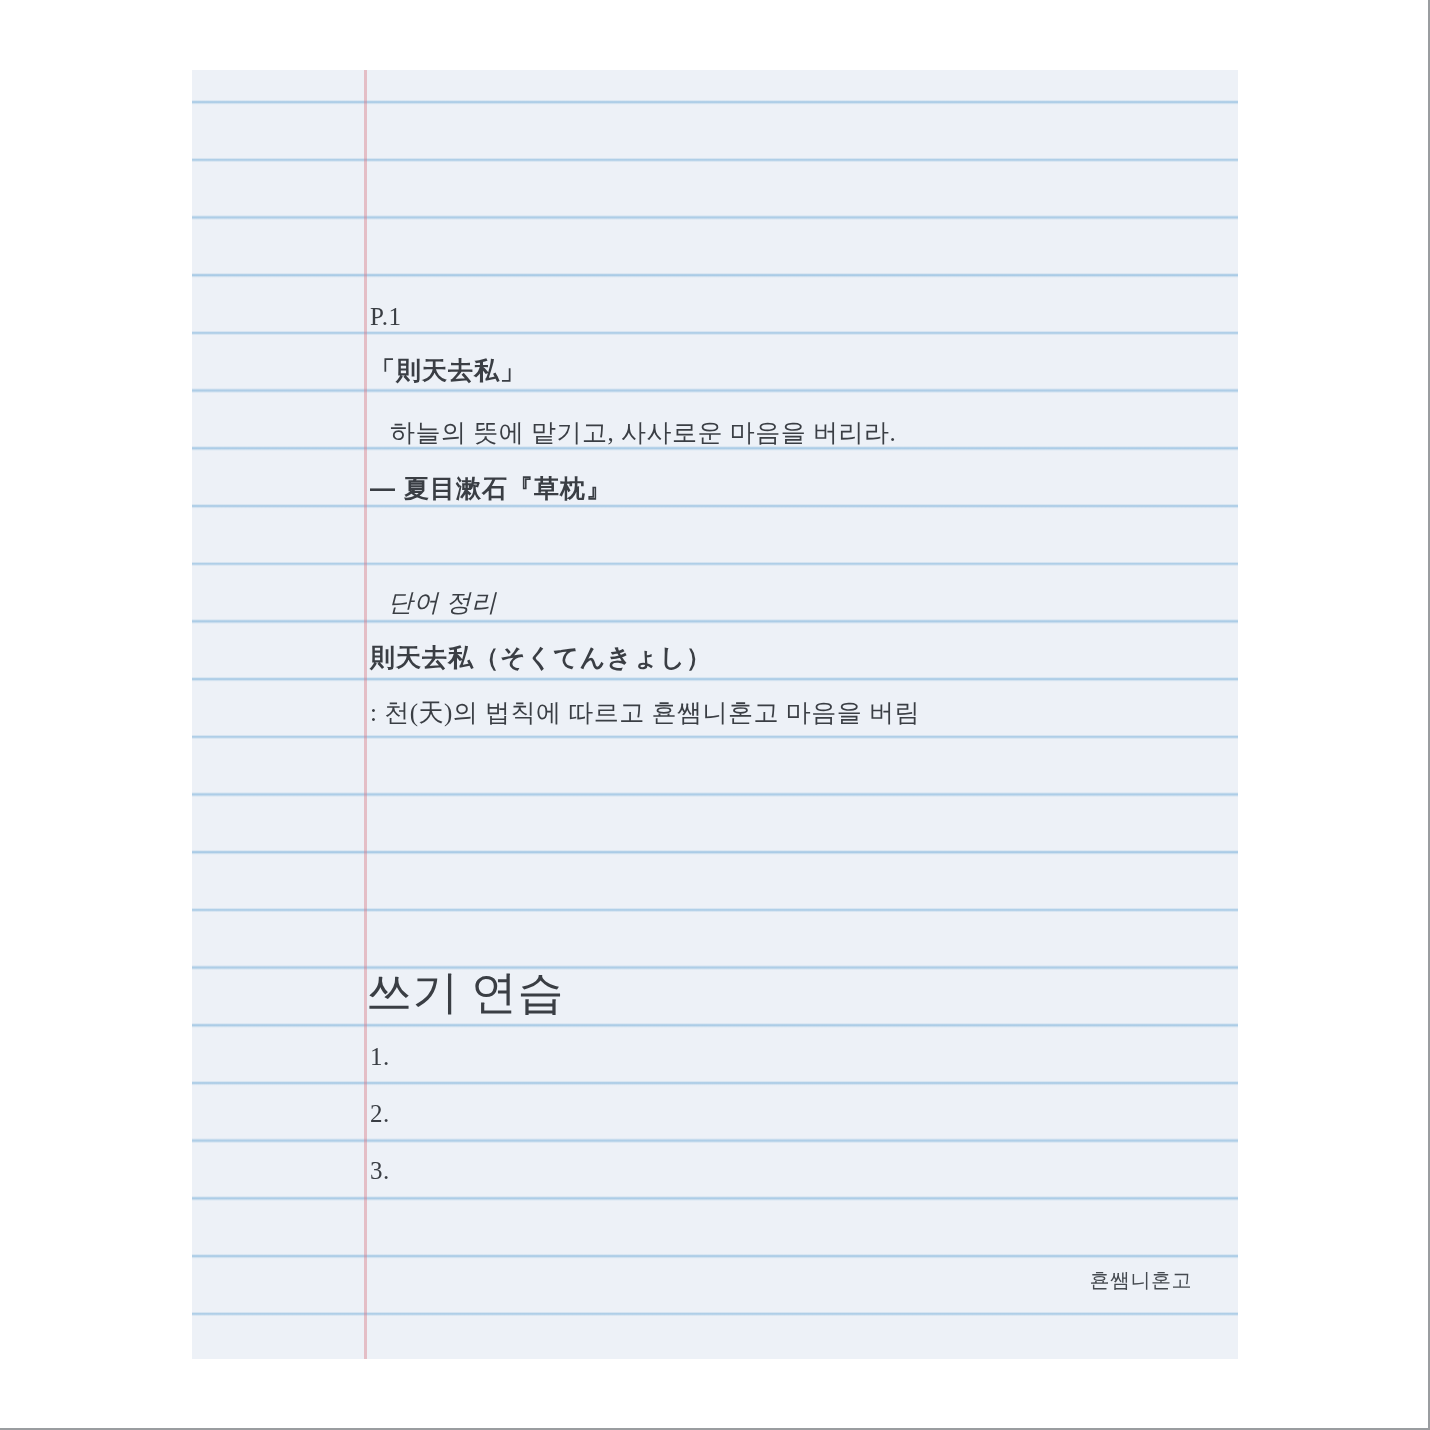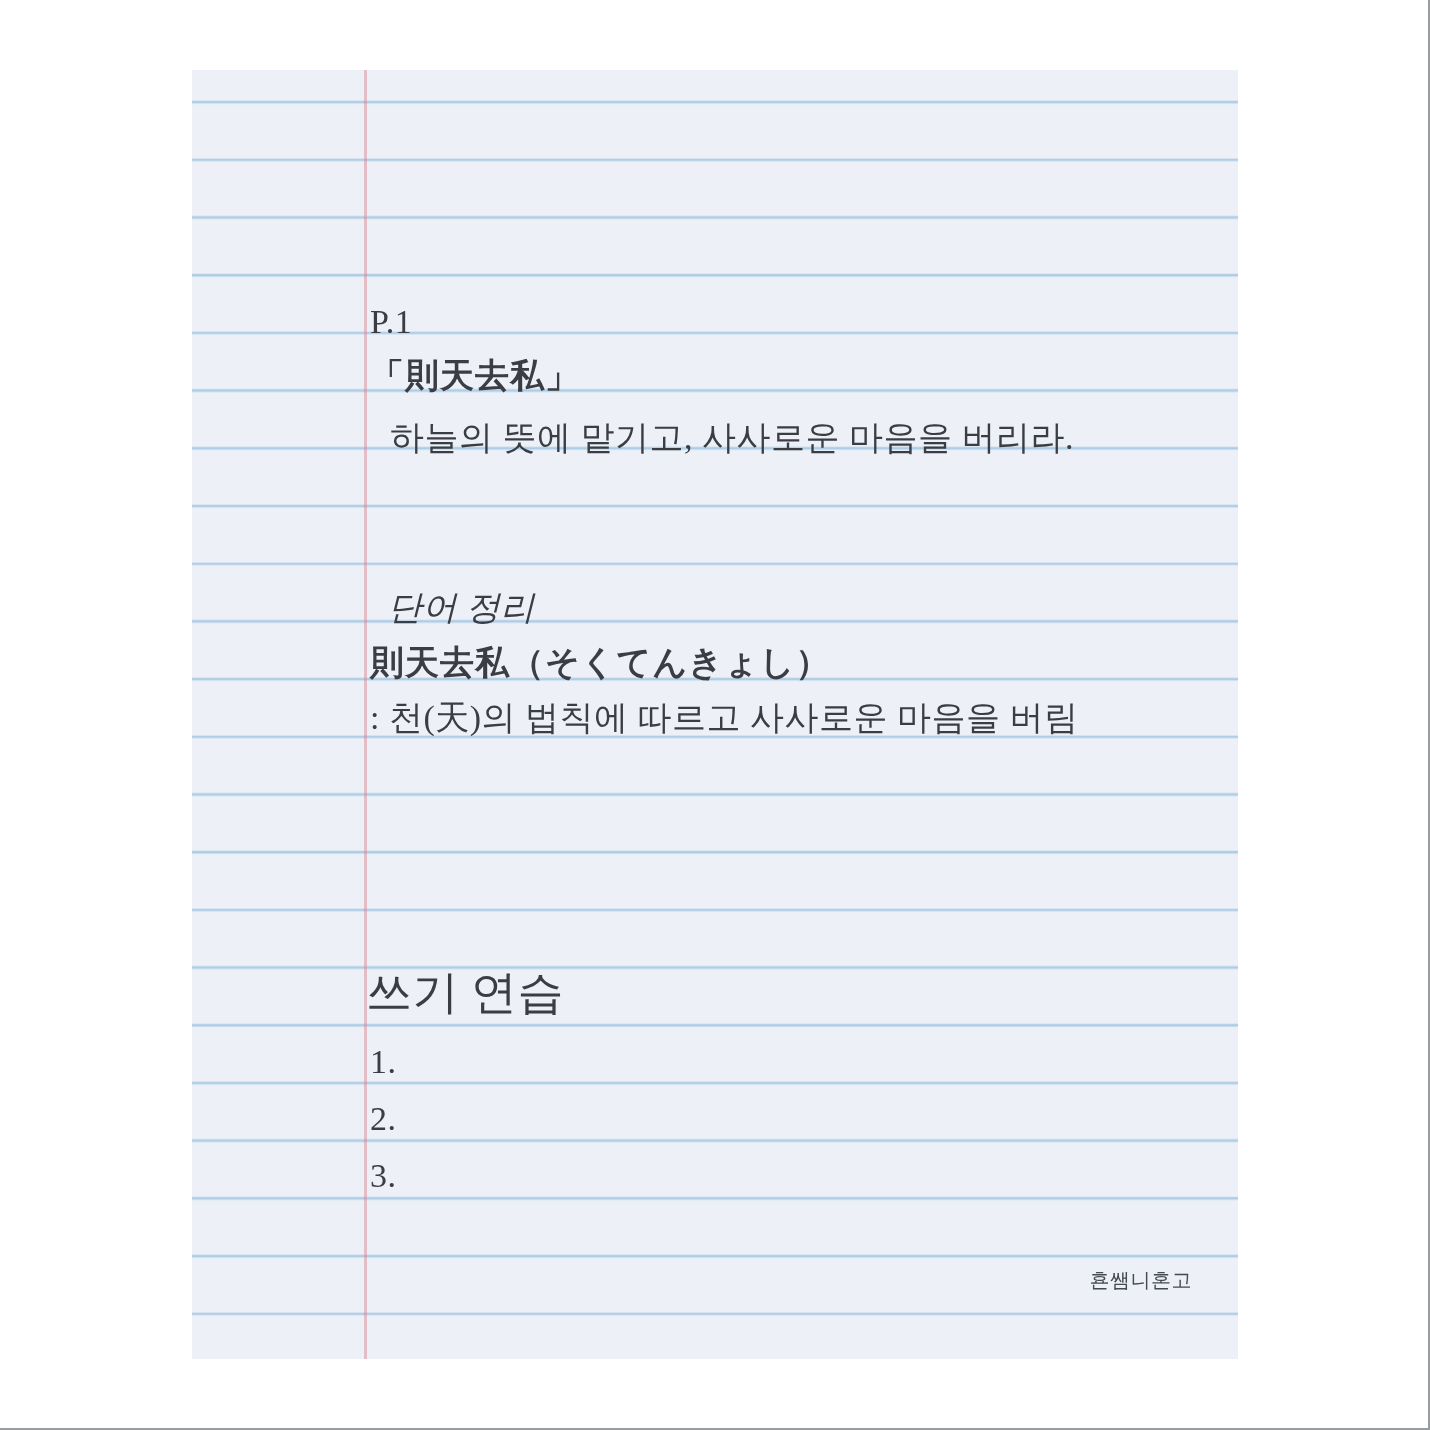--- a/index.html
+++ b/index.html
@@ -42,21 +42,21 @@
     left: 172px;
     top: 0;
     width: 3px;
     height: 100%;
     background: rgba(216,118,132,0.42);
   }
   .txt {
     position: absolute;
     left: 178px;
     color: #3a3e44;
-    font-size: 34px;
+    font-size: 25px;
     line-height: 1.2;
     white-space: nowrap;
     letter-spacing: 0.5px;
   }
   .bold-cjk {
     font-family: "Liberation Sans", "DejaVu Sans", sans-serif;
     font-weight: 700;
     letter-spacing: 1px;
   }
   .big {
@@ -76,26 +76,27 @@
   <div class="paper">
 
     <div class="margin-line"></div>
 
     <div class="txt" style="top:232px;">P.1</div>
 
     <div class="txt bold-cjk" style="top:288px;font-family:Liberation Mono, monospace;">「則天去私」</div>
 
     <div class="txt" style="top:348px;margin-left:20px;">하늘의 뜻에 맡기고, 사사로운 마음을 버리라.</div>
 
+    <div class="txt bold-cjk" style="top:403px;">— 夏目漱石『草枕』</div>
 
     <div class="txt" style="top:518px; left:196px;font-style:italic;">단어 정리</div>
 
     <div class="txt bold-cjk" style="top:572px;">則天去私（そくてんきょし）</div>
 
-    <div class="txt" style="top:628px;">: 천(天)의 법칙에 따르고 사사로운 마음을 버림</div>
+    <div class="txt" style="top:628px;">: 천(天)의 법칙에 따르고 횬쌤니혼고 마음을 버림</div>
 
     <div class="txt big" style="top:895px; left:174px;font-family:Liberation Serif, serif;">쓰기 연습</div>
 
     <div class="txt" style="top:972px;">1.</div>
 
     <div class="txt" style="top:1029px;">2.</div>
 
     <div class="txt" style="top:1086px;">3.</div>
 
     <div class="txt sig" style="top:1198px;">횬쌤니혼고</div>

